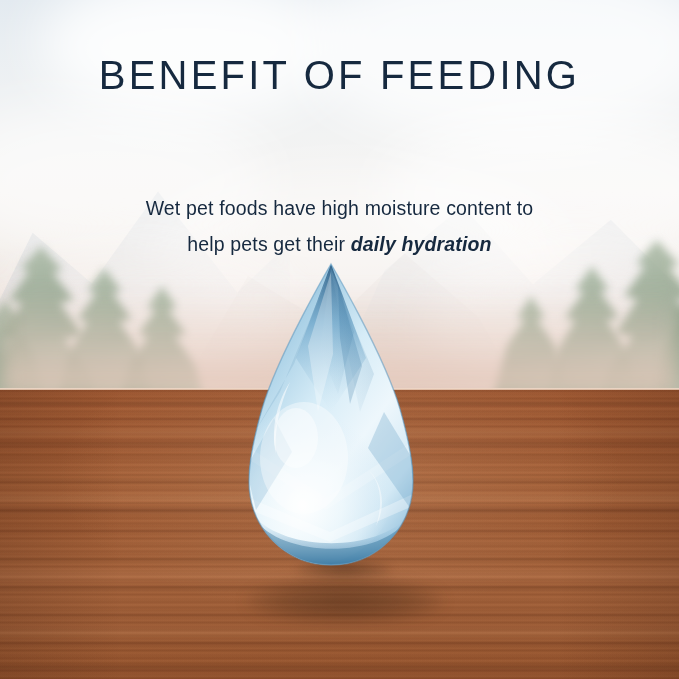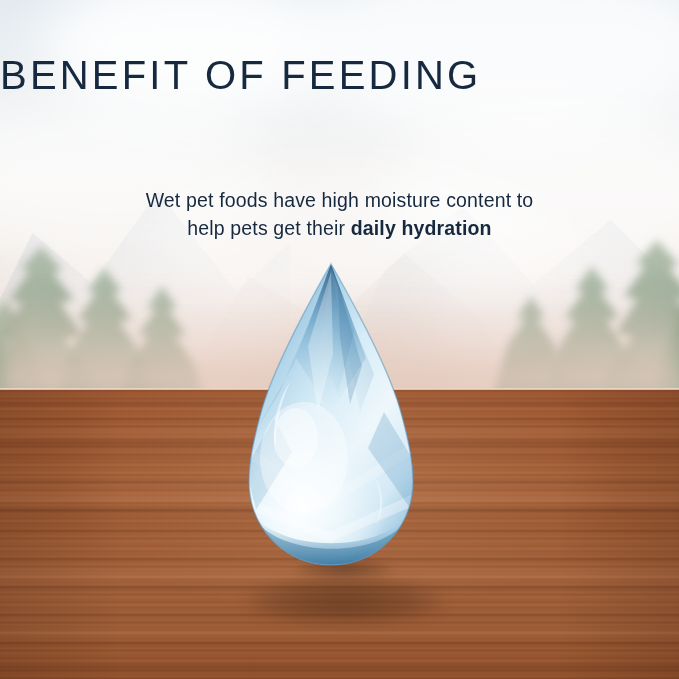--- a/index.html
+++ b/index.html
@@ -243,21 +243,21 @@
     background: radial-gradient(ellipse at center, rgba(30,16,6,0.42) 0%, rgba(30,16,6,0.14) 60%, rgba(30,16,6,0) 100%);
     filter: blur(5px);
   }
 
   
   .headline {
     position: absolute;
     left: 0;
     top: 52px;
     width: 679px;
-    text-align: left;
+    text-align: center;
     color: #16293f;
   }
   .headline .line {
     display: block;
     font-size: 40px;
     line-height: 47px;
     font-weight: 300;
     letter-spacing: 3.2px;
     white-space: nowrap;
   }
@@ -280,22 +280,22 @@
     left: 0;
     top: 186px;
     width: 679px;
     text-align: center;
     color: #16293f;
     font-size: 19.5px;
     line-height: 28px;
     font-weight: 400;
     letter-spacing: 0.15px;
   }
-  .subhead .sub-line { display: block; white-space: nowrap; }
-  .subhead b { font-weight: 700; }
+  .subhead .sub-line { display: block; white-space: nowrap; margin-top: 8px; }
+  .subhead b { font-weight: 700; font-style: italic; }
 </style>
 </head>
 <body>
 
 <div class="scene">
 
   <div class="sky"></div>
 
   <div class="mountain m-left"></div>
   <div class="mountain m-mid"></div>

